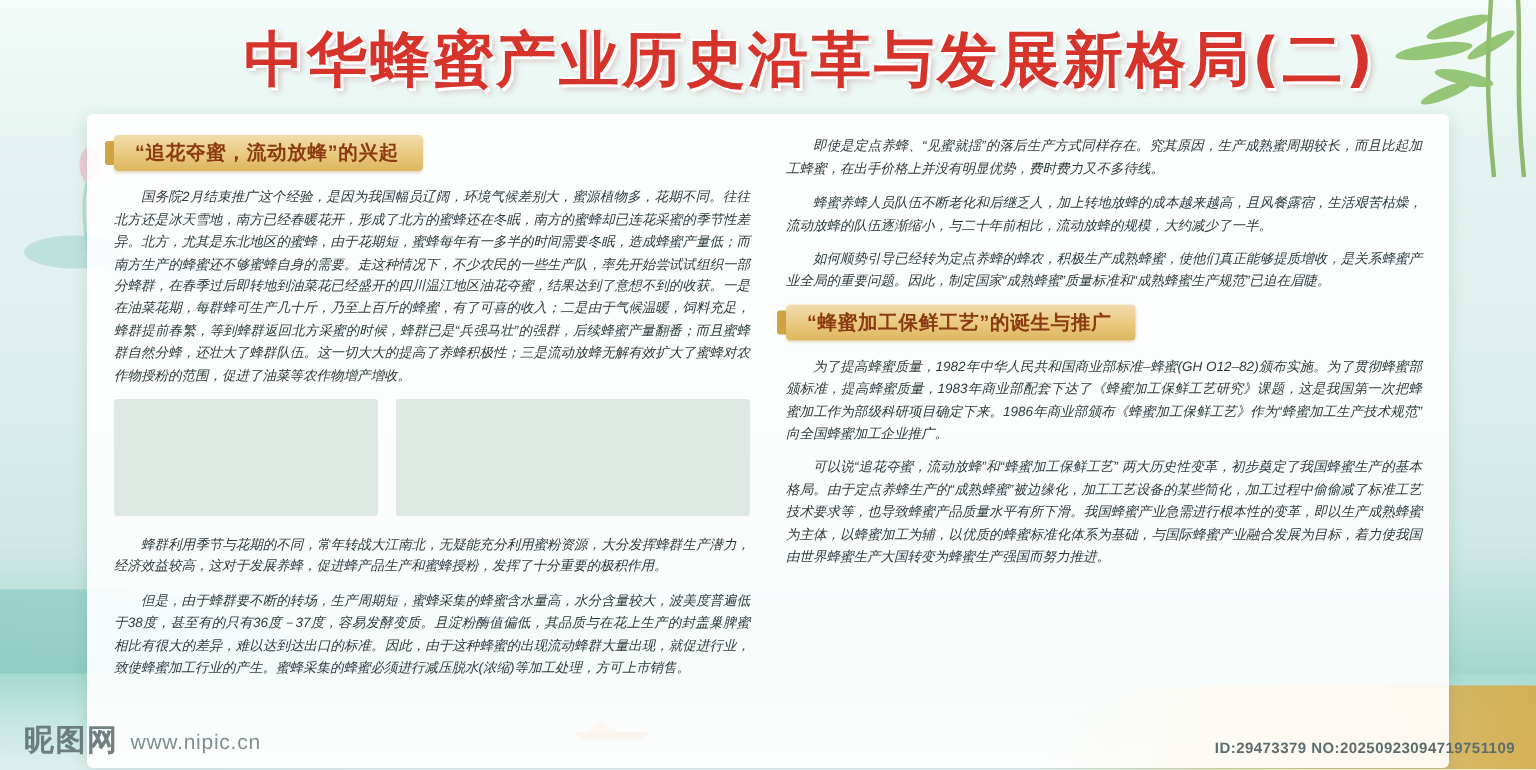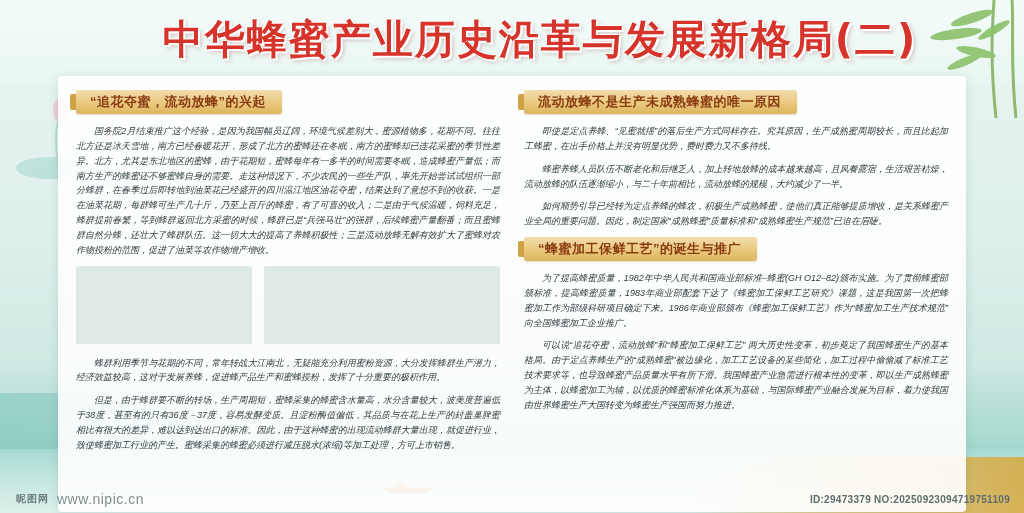--- a/index.html
+++ b/index.html
@@ -197,21 +197,21 @@
   }
   .watermark {
     position: absolute;
     left: 16px; bottom: 6px;
     display: flex;
     align-items: center;
     gap: 8px;
     opacity: .85;
   }
   .wm-logo {
-    font-size: 10px;
+    font-size: 20px;
     font-weight: 700;
     color: #5b6b6b;
     letter-spacing: 1px;
   }
   .wm-url {
     font-size: 14px;
     color: #6b7b7b;
     letter-spacing: .5px;
   }
   .docid {
@@ -287,25 +287,20 @@
         <div class="ph small"></div>
         <div class="ph"></div>
       </div>
 
       <p class="body">蜂群利用季节与花期的不同，常年转战大江南北，无疑能充分利用蜜粉资源，大分发挥蜂群生产潜力，经济效益较高，这对于发展养蜂，促进蜂产品生产和蜜蜂授粉，发挥了十分重要的极积作用。</p>
       <p class="body">但是，由于蜂群要不断的转场，生产周期短，蜜蜂采集的蜂蜜含水量高，水分含量较大，波美度普遍低于38度，甚至有的只有36度－37度，容易发酵变质。且淀粉酶值偏低，其品质与在花上生产的封盖巢脾蜜相比有很大的差异，难以达到达出口的标准。因此，由于这种蜂蜜的出现流动蜂群大量出现，就促进行业，致使蜂蜜加工行业的产生。蜜蜂采集的蜂蜜必须进行减压脱水(浓缩)等加工处理，方可上市销售。</p>
     </div>
 
     <div class="col right">
 
-      <div class="ribbon right-side">
-        <div class="bar">
-            <span class="txt">流动放蜂不是生产未成熟蜂蜜的唯一原因</span>
-          </div>
-      </div>
       <p class="body">即使是定点养蜂、“见蜜就揺”的落后生产方式同样存在。究其原因，生产成熟蜜周期较长，而且比起加工蜂蜜，在出手价格上并没有明显优势，费时费力又不多待线。</p>
       <p class="body">蜂蜜养蜂人员队伍不断老化和后继乏人，加上转地放蜂的成本越来越高，且风餐露宿，生活艰苦枯燥，流动放蜂的队伍逐渐缩小，与二十年前相比，流动放蜂的规模，大约减少了一半。</p>
       <p class="body">如何顺势引导已经转为定点养蜂的蜂农，积极生产成熟蜂蜜，使他们真正能够提质增收，是关系蜂蜜产业全局的重要问题。因此，制定国家“成熟蜂蜜”质量标准和“成熟蜂蜜生产规范”已迫在眉睫。</p>
 
       <div class="ribbon right-side">
         <div class="bar">
             <span class="txt">“蜂蜜加工保鲜工艺”的诞生与推广</span>
           </div>
       </div>
       <p class="body">为了提高蜂蜜质量，1982年中华人民共和国商业部标准–蜂蜜(GH O12–82)颁布实施。为了贯彻蜂蜜部颁标准，提高蜂蜜质量，1983年商业部配套下达了《蜂蜜加工保鲜工艺研究》课题，这是我国第一次把蜂蜜加工作为部级科研项目确定下来。1986年商业部颁布《蜂蜜加工保鲜工艺》作为“蜂蜜加工生产技术规范”向全国蜂蜜加工企业推广。</p>

